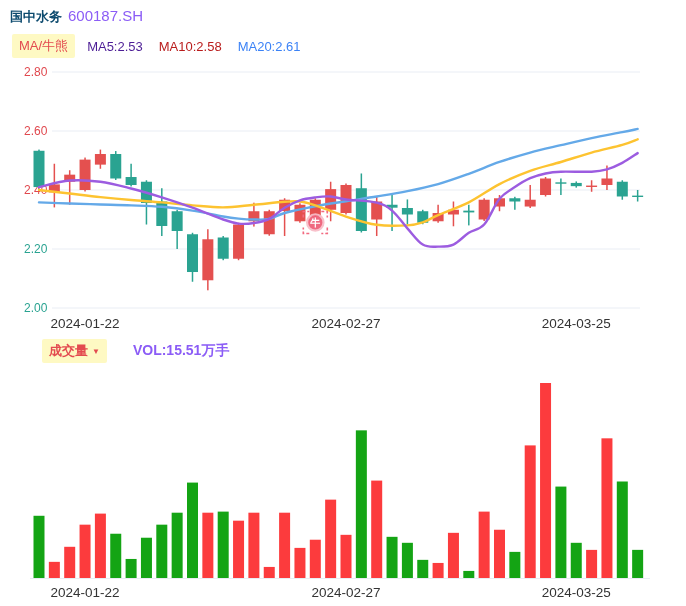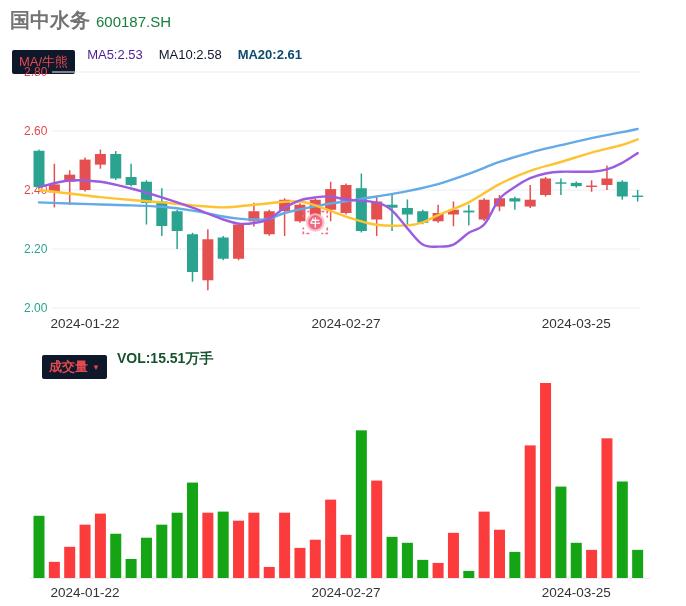--- a/index.html
+++ b/index.html
@@ -1,48 +1,48 @@
 <!DOCTYPE html>
 <html><head>
 <meta charset="utf-8">
 <style>
   html,body{margin:0;padding:0;}
   body{
     width:686px;height:606px;position:relative;background:#ffffff;
     font-family:"Liberation Sans",sans-serif;overflow:hidden;
   }
   .header{position:absolute;top:7px;left:10px;white-space:nowrap;}
-  .stock-name{font-size:20px;font-weight:bold;color:#737373;}
-  .stock-code{font-size:15px;color:#15803d;margin-left:6px;}
+  .stock-name{font-size:13px;font-weight:bold;color:#0c4a6e;}
+  .stock-code{font-size:15px;color:#8b5cf6;margin-left:6px;}
   .legend-row{position:absolute;top:34px;left:12px;display:flex;align-items:center;font-size:13px;}
   .pill{
-    background:#0f172a;color:#e34a4f;padding:3px 7px;border-radius:2px;
-    font-size:13px;display:inline-flex;align-items:center;cursor:pointer;white-space:nowrap;margin-top:16px;
+    background:#fef9c3;color:#e34a4f;padding:3px 7px;border-radius:2px;
+    font-size:13px;display:inline-flex;align-items:center;cursor:pointer;white-space:nowrap;
   }
   .legend-row .pill{margin-right:12px;}
   .ma-item{margin-right:16px;white-space:nowrap;}
   .chart-svg{position:absolute;left:0;display:block;}
   #price-svg{top:60px;}
   #vol-svg{top:368px;}
   .vol-row{position:absolute;top:339px;left:42px;display:flex;align-items:center;font-weight:bold;}
   .tri{font-size:8px;margin-left:4px;color:#e34a4f;}
-  .vol-text{font-size:14px;color:#14532d;margin-left:10px;white-space:nowrap;}
+  .vol-text{font-size:14px;color:#8b5cf6;margin-left:26px;white-space:nowrap;}
 </style>
 </head>
 <body>
 
 <div class="header">
   <span class="stock-name">国中水务</span><span class="stock-code">600187.SH</span>
 </div>
 
 <div class="legend-row">
   <span class="pill">MA/牛熊</span>
   <span class="ma-item" id="ma5-label" style="color: #4c1d95;">MA5:2.53</span>
-  <span class="ma-item" id="ma10-label" style="color: #0f172a;">MA10:2.58</span>
-  <span class="ma-item" id="ma20-label" style="color: #0c4a6e; font-weight: bold;">MA20:2.61</span>
+  <span class="ma-item" id="ma10-label" style="color: #b91c1c;">MA10:2.58</span>
+  <span class="ma-item" id="ma20-label" style="color: #3b82f6;">MA20:2.61</span>
 </div>
 
 <svg id="price-svg" class="chart-svg" width="686" height="278">
     <line x1="52" y1="12.000000000000028" x2="640" y2="12.000000000000028" stroke="#e9edf4" stroke-width="1"></line>
     <text x="24" y="16.00000000000003" font-size="12" fill="#e0484e">2.80</text>
     <line x1="52" y1="70.99999999999994" x2="640" y2="70.99999999999994" stroke="#e9edf4" stroke-width="1"></line>
     <text x="24" y="74.99999999999994" font-size="12" fill="#e0484e">2.60</text>
     <line x1="52" y1="130" x2="640" y2="130" stroke="#e9edf4" stroke-width="1"></line>
     <text x="24" y="134" font-size="12" fill="#e0484e">2.40</text>
     <line x1="52" y1="188.99999999999991" x2="640" y2="188.99999999999991" stroke="#e9edf4" stroke-width="1"></line>

